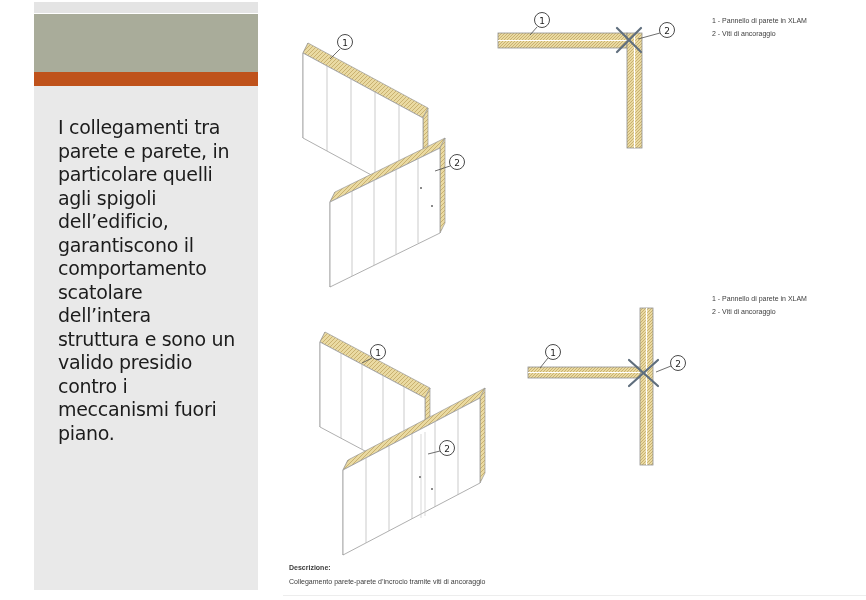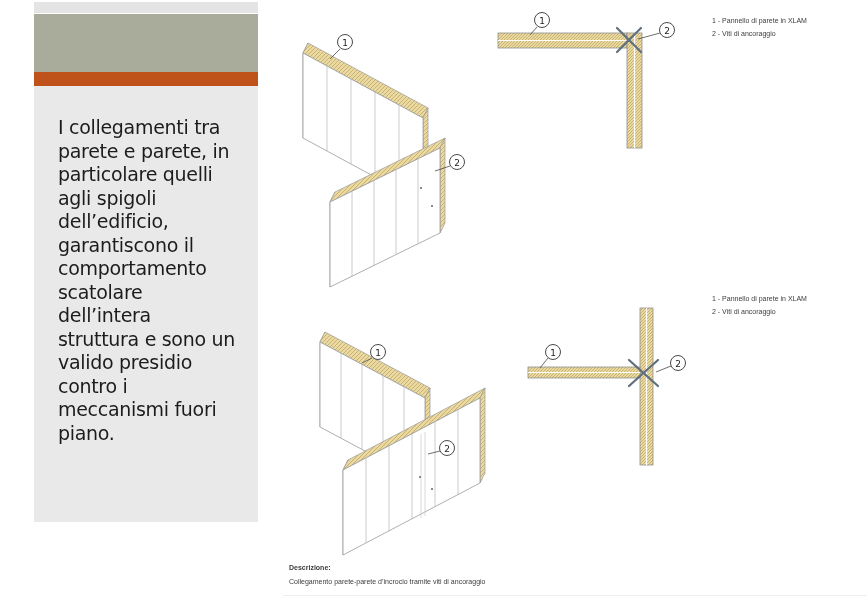--- a/index.html
+++ b/index.html
@@ -1,21 +1,21 @@
 <!DOCTYPE html>
 <html style="--sage: #a9ac9a; --orange: #bf521b; --top_bar: #e4e4e4; --panel_bg: #e9e9e9; --wood: #eadaa2; --hatch: #b1964f; --outline: #9a9a9a; --screw: #5f6e7d; --text: #1c1c1c; --small_text: #3c3c3c;"><head>
 <meta charset="utf-8">
 <style>
   html,body{margin:0;padding:0;background:#ffffff;}
   .slide{position:relative;width:866px;height:600px;background:#fff;overflow:hidden;
          font-family:"DejaVu Sans",sans-serif;}
   .top-bar{position:absolute;left:34px;top:2px;width:224px;height:11px;background:var(--top_bar);}
   .sage{position:absolute;left:34px;top:14px;width:224px;height:58px;background:var(--sage);}
   .orangebar{position:absolute;left:34px;top:72px;width:224px;height:14px;background:var(--orange);}
-  .text-panel{position:absolute;left:34px;top:86px;width:224px;height:436px;background:var(--panel_bg);}
+  .text-panel{position:absolute;left:34px;top:86px;width:224px;height:504px;background:var(--panel_bg);}
   .text-panel p{margin:0;padding:30px 10px 0 24px;font-size:19px;line-height:23.5px;
                 color:var(--text);white-space:pre-line;letter-spacing:-0.3px;}
   .diagram{position:absolute;}
   .legend{position:absolute;left:712px;font-size:7px;line-height:13px;color:var(--small_text);
           font-family:"Liberation Sans",sans-serif;}
   .legend-top{top:14px;}
   .legend-bottom{top:292px;}
   .legend div{white-space:nowrap;}
   .desc{position:absolute;left:289px;top:564px;color:var(--small_text);
         font-family:"Liberation Sans",sans-serif;font-size:7px;line-height:8px;}

